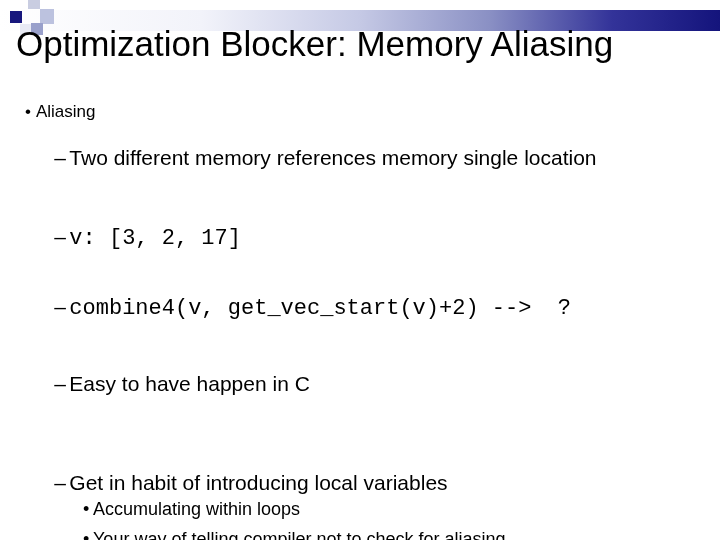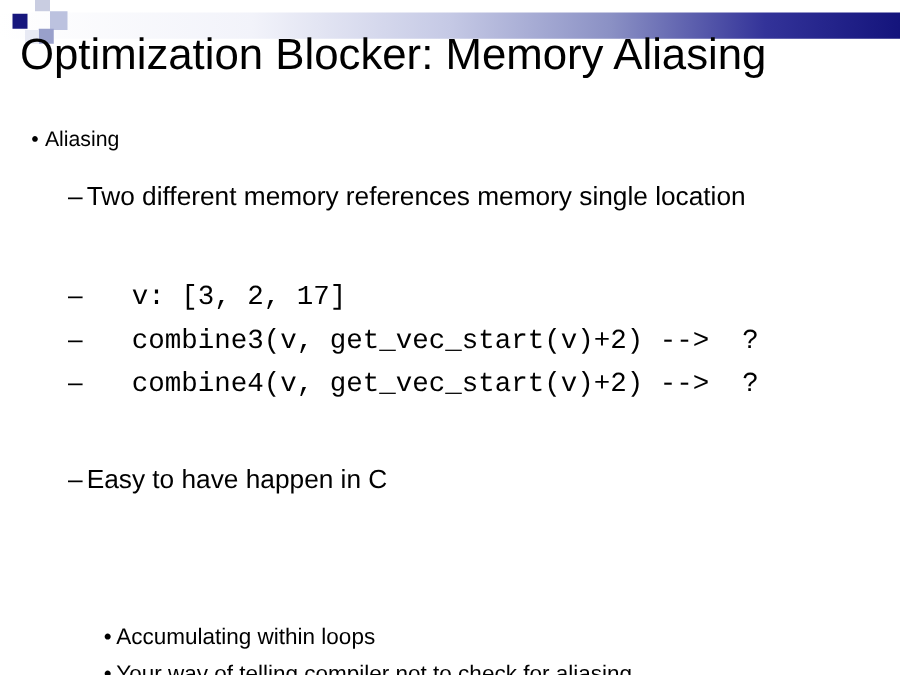--- a/index.html
+++ b/index.html
@@ -61,21 +61,20 @@
   .l1{left:6px;  font-size:17px;}
   .l1 .marker{width:11px;}
   .l2{left:31px; font-size:21px;}
   .l2 .marker{width:15px;}
   .l3{left:63px; font-size:18px;}
   .l3 .marker{width:10px;}
 
   .mono .text{
     font-family:"Liberation Mono","DejaVu Sans Mono",monospace;
     font-size:22px;
-    margin-left:36px;
   }
 </style>
 </head>
 <body>
 
 <div class="slide">
 
   <div class="top-bar"></div>
   <div class="sq sq-top"></div>
   <div class="sq sq-navy"></div>
@@ -91,35 +90,35 @@
 
   <div class="row l2" style="top:122px">
     <span class="marker">–</span><span class="text">Two different memory references memory single location</span>
   </div>
 
 
   <div class="row l2 mono" style="top:201px">
     <span class="marker">–</span><span class="text">v: [3, 2, 17]</span>
   </div>
 
-  <div class="row l2 mono" style="top:236px">
-    <span class="marker">–</span><span class="text">combine3(v, get_vec_start(v)+2) --&gt;  ?</span>
-  </div>
 
   <div class="row l2 mono" style="top:271px">
     <span class="marker">–</span><span class="text">combine4(v, get_vec_start(v)+2) --&gt;  ?</span>
   </div>
 
 
   <div class="row l2" style="top:348px">
     <span class="marker">–</span><span class="text">Easy to have happen in C</span>
   </div>
 
 
 
+  <div class="row l2" style="top:447px">
+    <span class="marker">–</span><span class="text">Get in habit of introducing local variables</span>
+  </div>
 
   <div class="row l3" style="top:478px">
     <span class="marker">•</span><span class="text">Accumulating within loops</span>
   </div>
 
   <div class="row l3" style="top:508px">
     <span class="marker">•</span><span class="text">Your way of telling compiler not to check for aliasing</span>
   </div>
 
 </div>

